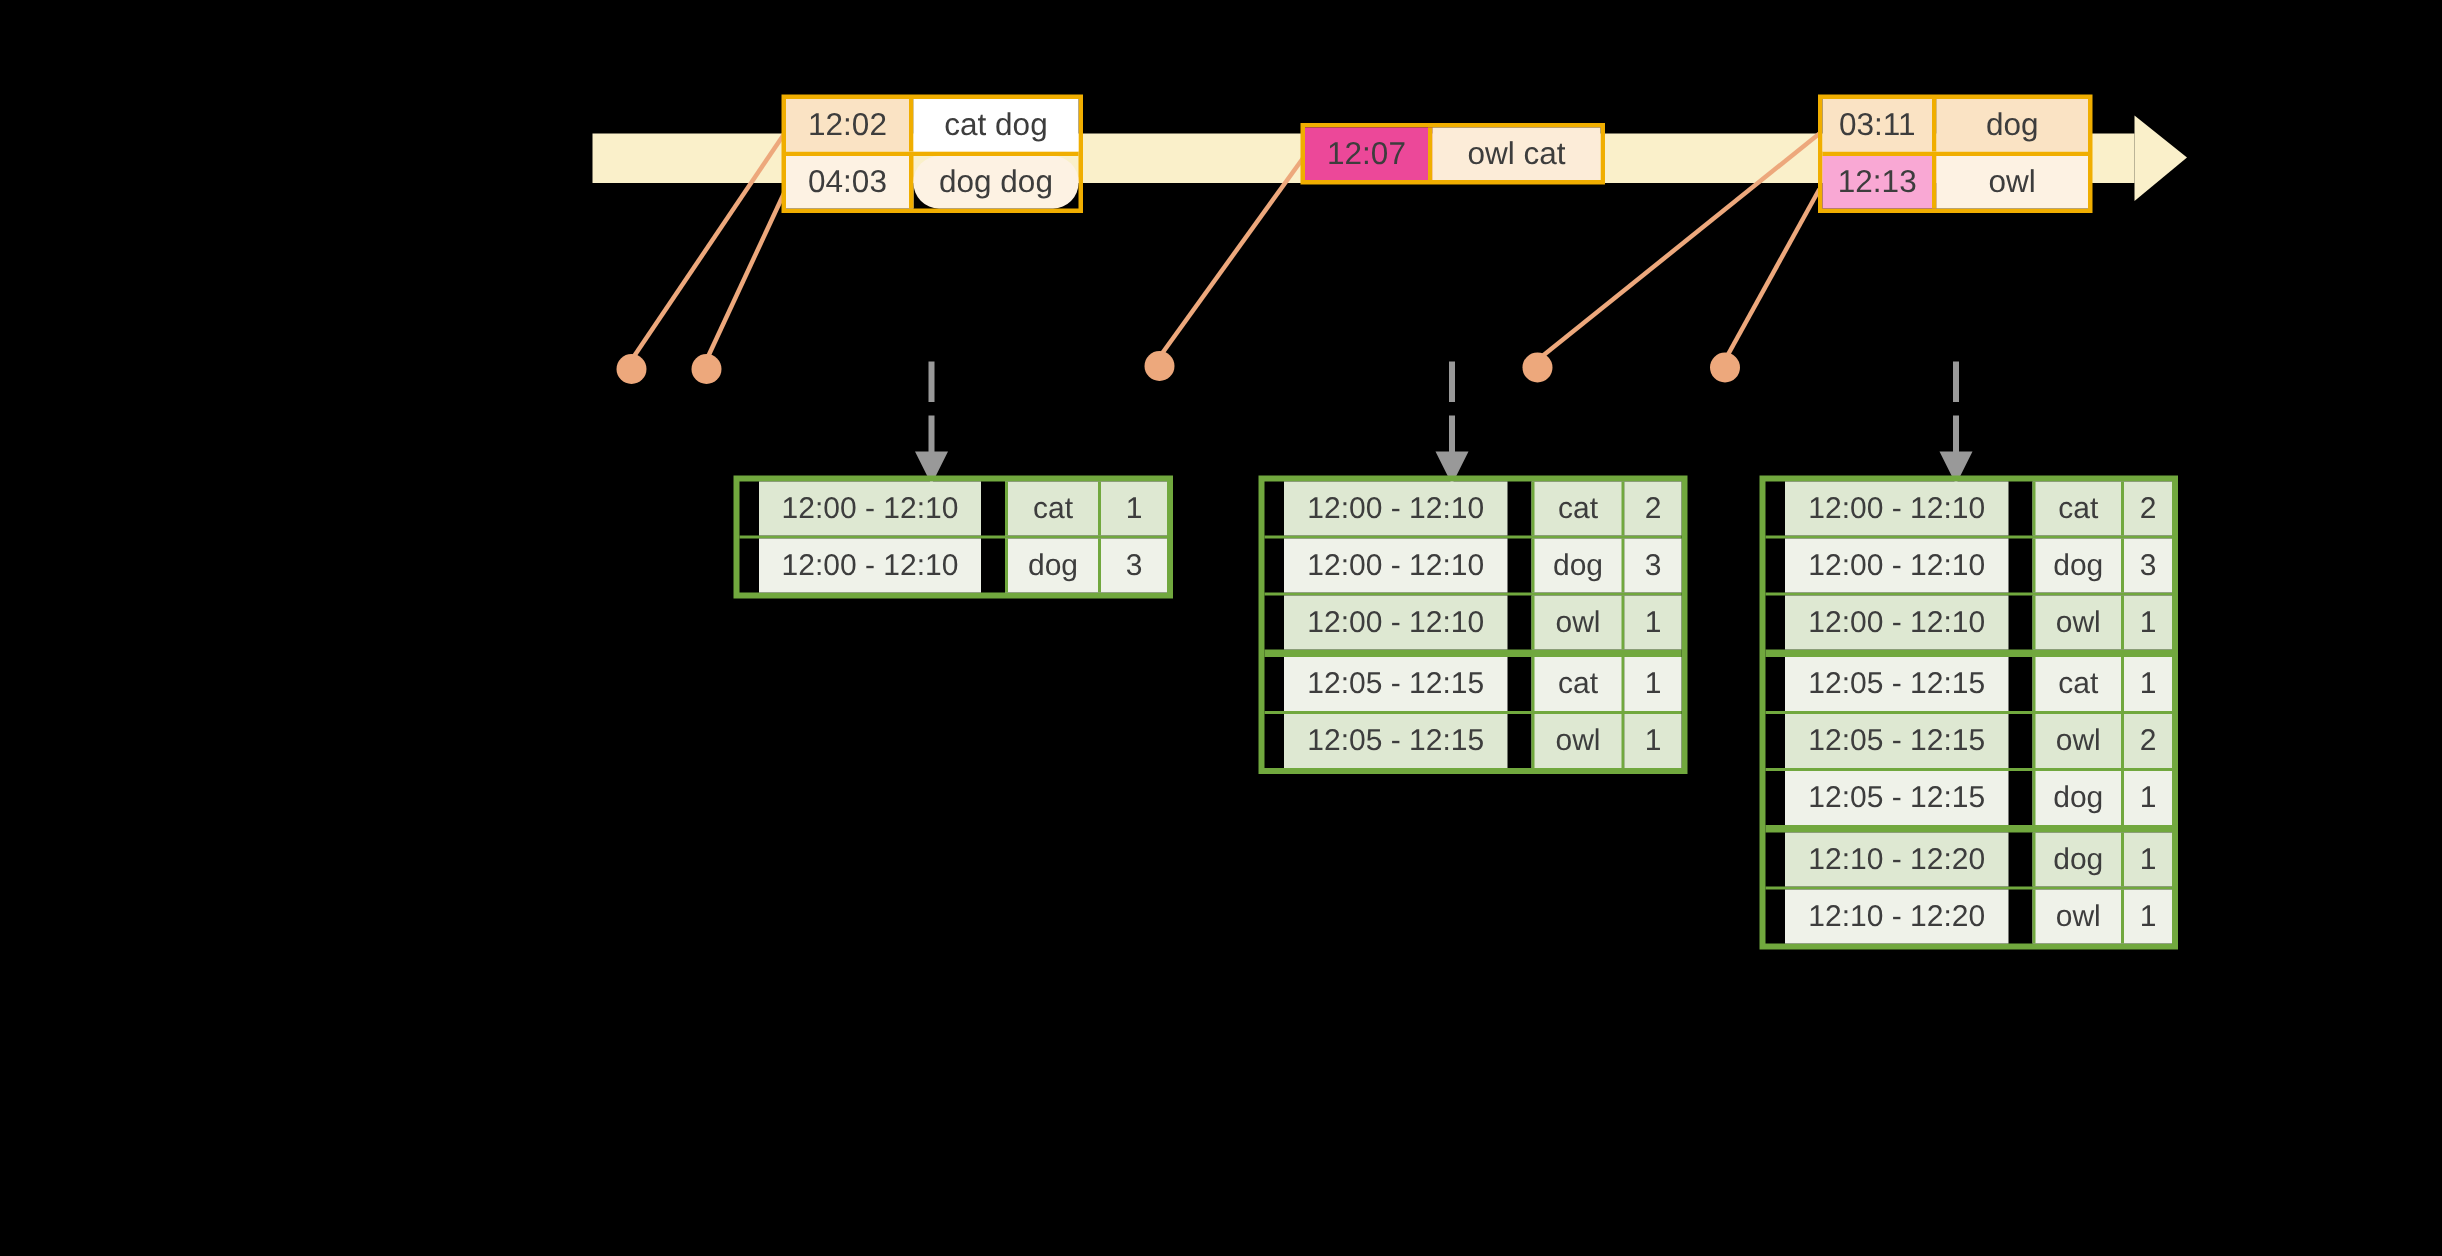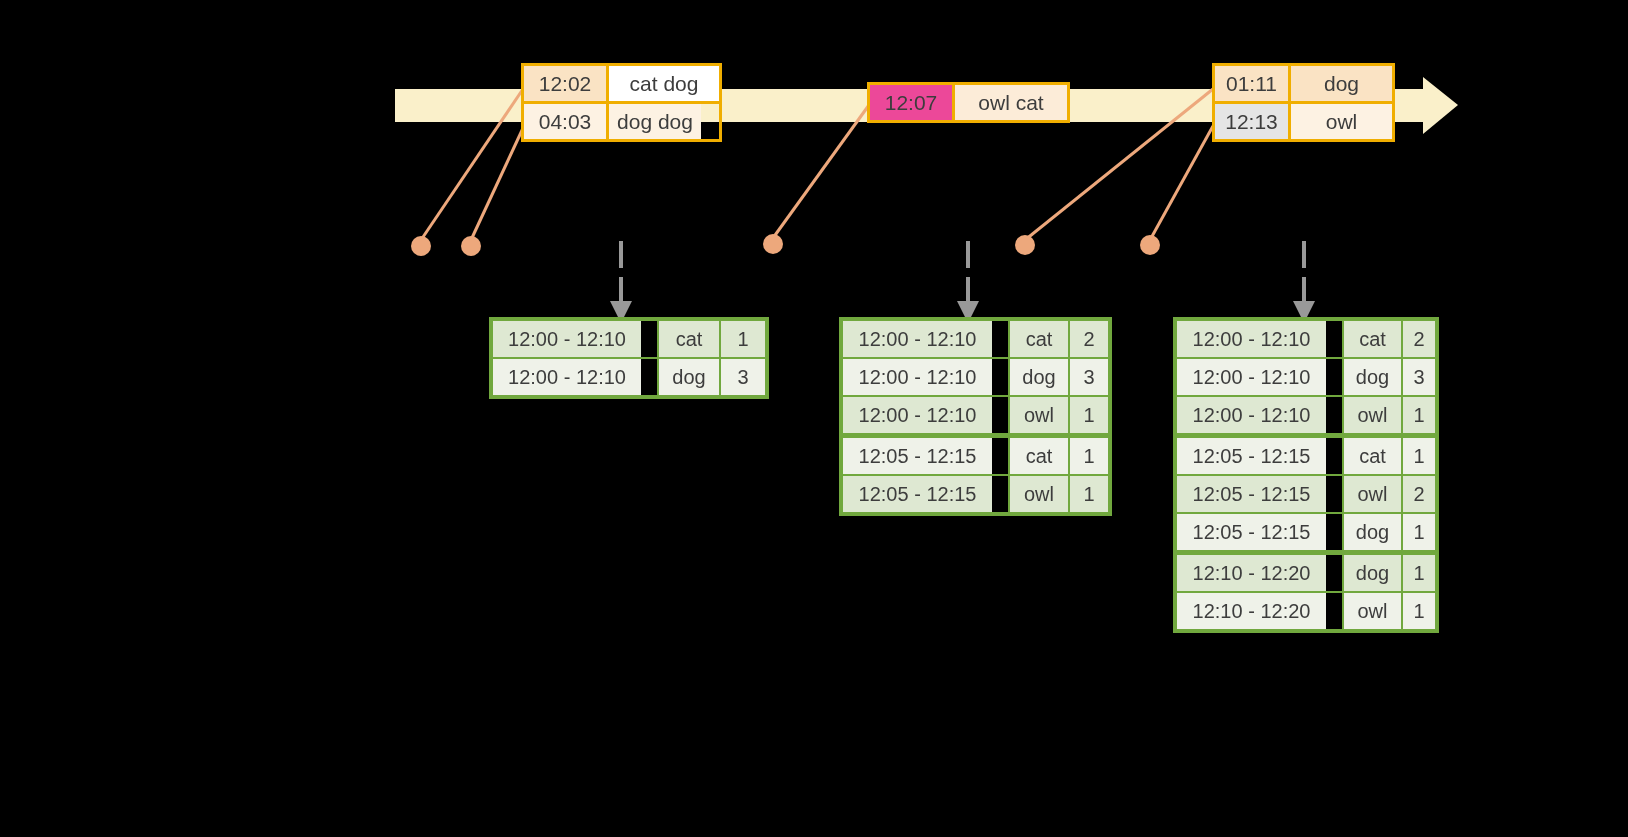--- a/index.html
+++ b/index.html
@@ -14,21 +14,21 @@
   .flow-head{fill:var(--flow);}
 
   .event-table{position:absolute;border:3px solid var(--event-border);box-sizing:border-box;}
   .event-row{display:flex;}
   .event-row + .event-row{border-top:3px solid var(--event-border);}
   .event-cell{height:35px;display:flex;align-items:center;justify-content:center;
               font-size:21px;color:var(--text);}
   .event-cell.first{border-right:3px solid var(--event-border);}
 
   .result-table{position:absolute;border:4px solid var(--result-border);box-sizing:border-box;}
-  .result-row{display:flex;border-bottom:2px solid var(--result-border);}
+  .result-row{display:flex;border-bottom:2px solid var(--result-border);padding-left:13px;}
   .result-row.group-end{border-bottom-width:5px;}
   .result-row:last-child{border-bottom:none;}
   .result-cell{height:36px;display:flex;align-items:center;justify-content:center;
                font-size:20px;color:var(--text);}
   .result-cell.mid{border-left:2px solid var(--result-border);border-right:2px solid var(--result-border);margin-left:16px;}
   .result-row.odd .result-cell{background:var(--row-odd);}
   .result-row.even .result-cell{background:var(--row-even);}
 </style>
 </head>
 <body>
@@ -60,36 +60,36 @@
   </svg>
 
   <div id="event-tables">
       <div class="event-table" style="left: 521px; top: 63px;">
         <div class="event-row">
           <div class="event-cell first" style="width: 82px; background: rgb(250, 227, 196);">12:02</div>
           <div class="event-cell" style="width: 110px; background: #ffffff;">cat dog</div>
         </div>
         <div class="event-row">
           <div class="event-cell first" style="width: 82px; background: rgb(253, 242, 227);">04:03</div>
-          <div class="event-cell" style="width: 92px; background: rgb(253, 242, 227);">dog dog</div>
+          <div class="event-cell" style="width: 110px; background: rgb(253, 242, 227); border-radius: 17px;">dog dog</div>
         </div>
       </div>
       <div class="event-table" style="left: 867px; top: 82px;">
         <div class="event-row">
           <div class="event-cell first" style="width: 82px; background: #ec4899;">12:07</div>
           <div class="event-cell" style="width: 112px; background: rgb(252, 236, 216);">owl cat</div>
         </div>
       </div>
       <div class="event-table" style="left: 1212px; top: 63px;">
         <div class="event-row">
-          <div class="event-cell first" style="width: 73px; background: rgb(250, 227, 196);">01:11</div>
+          <div class="event-cell first" style="width: 73px; background: rgb(250, 227, 196);">03:11</div>
           <div class="event-cell" style="width: 101px; background: rgb(250, 227, 196);">dog</div>
         </div>
         <div class="event-row">
-          <div class="event-cell first" style="width: 73px; background: #e5e5e5;">12:13</div>
+          <div class="event-cell first" style="width: 73px; background: #f9a8d4;">12:13</div>
           <div class="event-cell" style="width: 101px; background: rgb(253, 242, 227);">owl</div>
         </div>
       </div>
     </div>
   <div id="result-tables">
       <div class="result-table" style="left: 489px; top: 317px;">
         <div class="result-row odd">
           <div class="result-cell" style="width: 148px;">12:00 - 12:10</div>
           <div class="result-cell mid" style="width: 60px;">cat</div>
           <div class="result-cell" style="width: 44px;">1</div>

